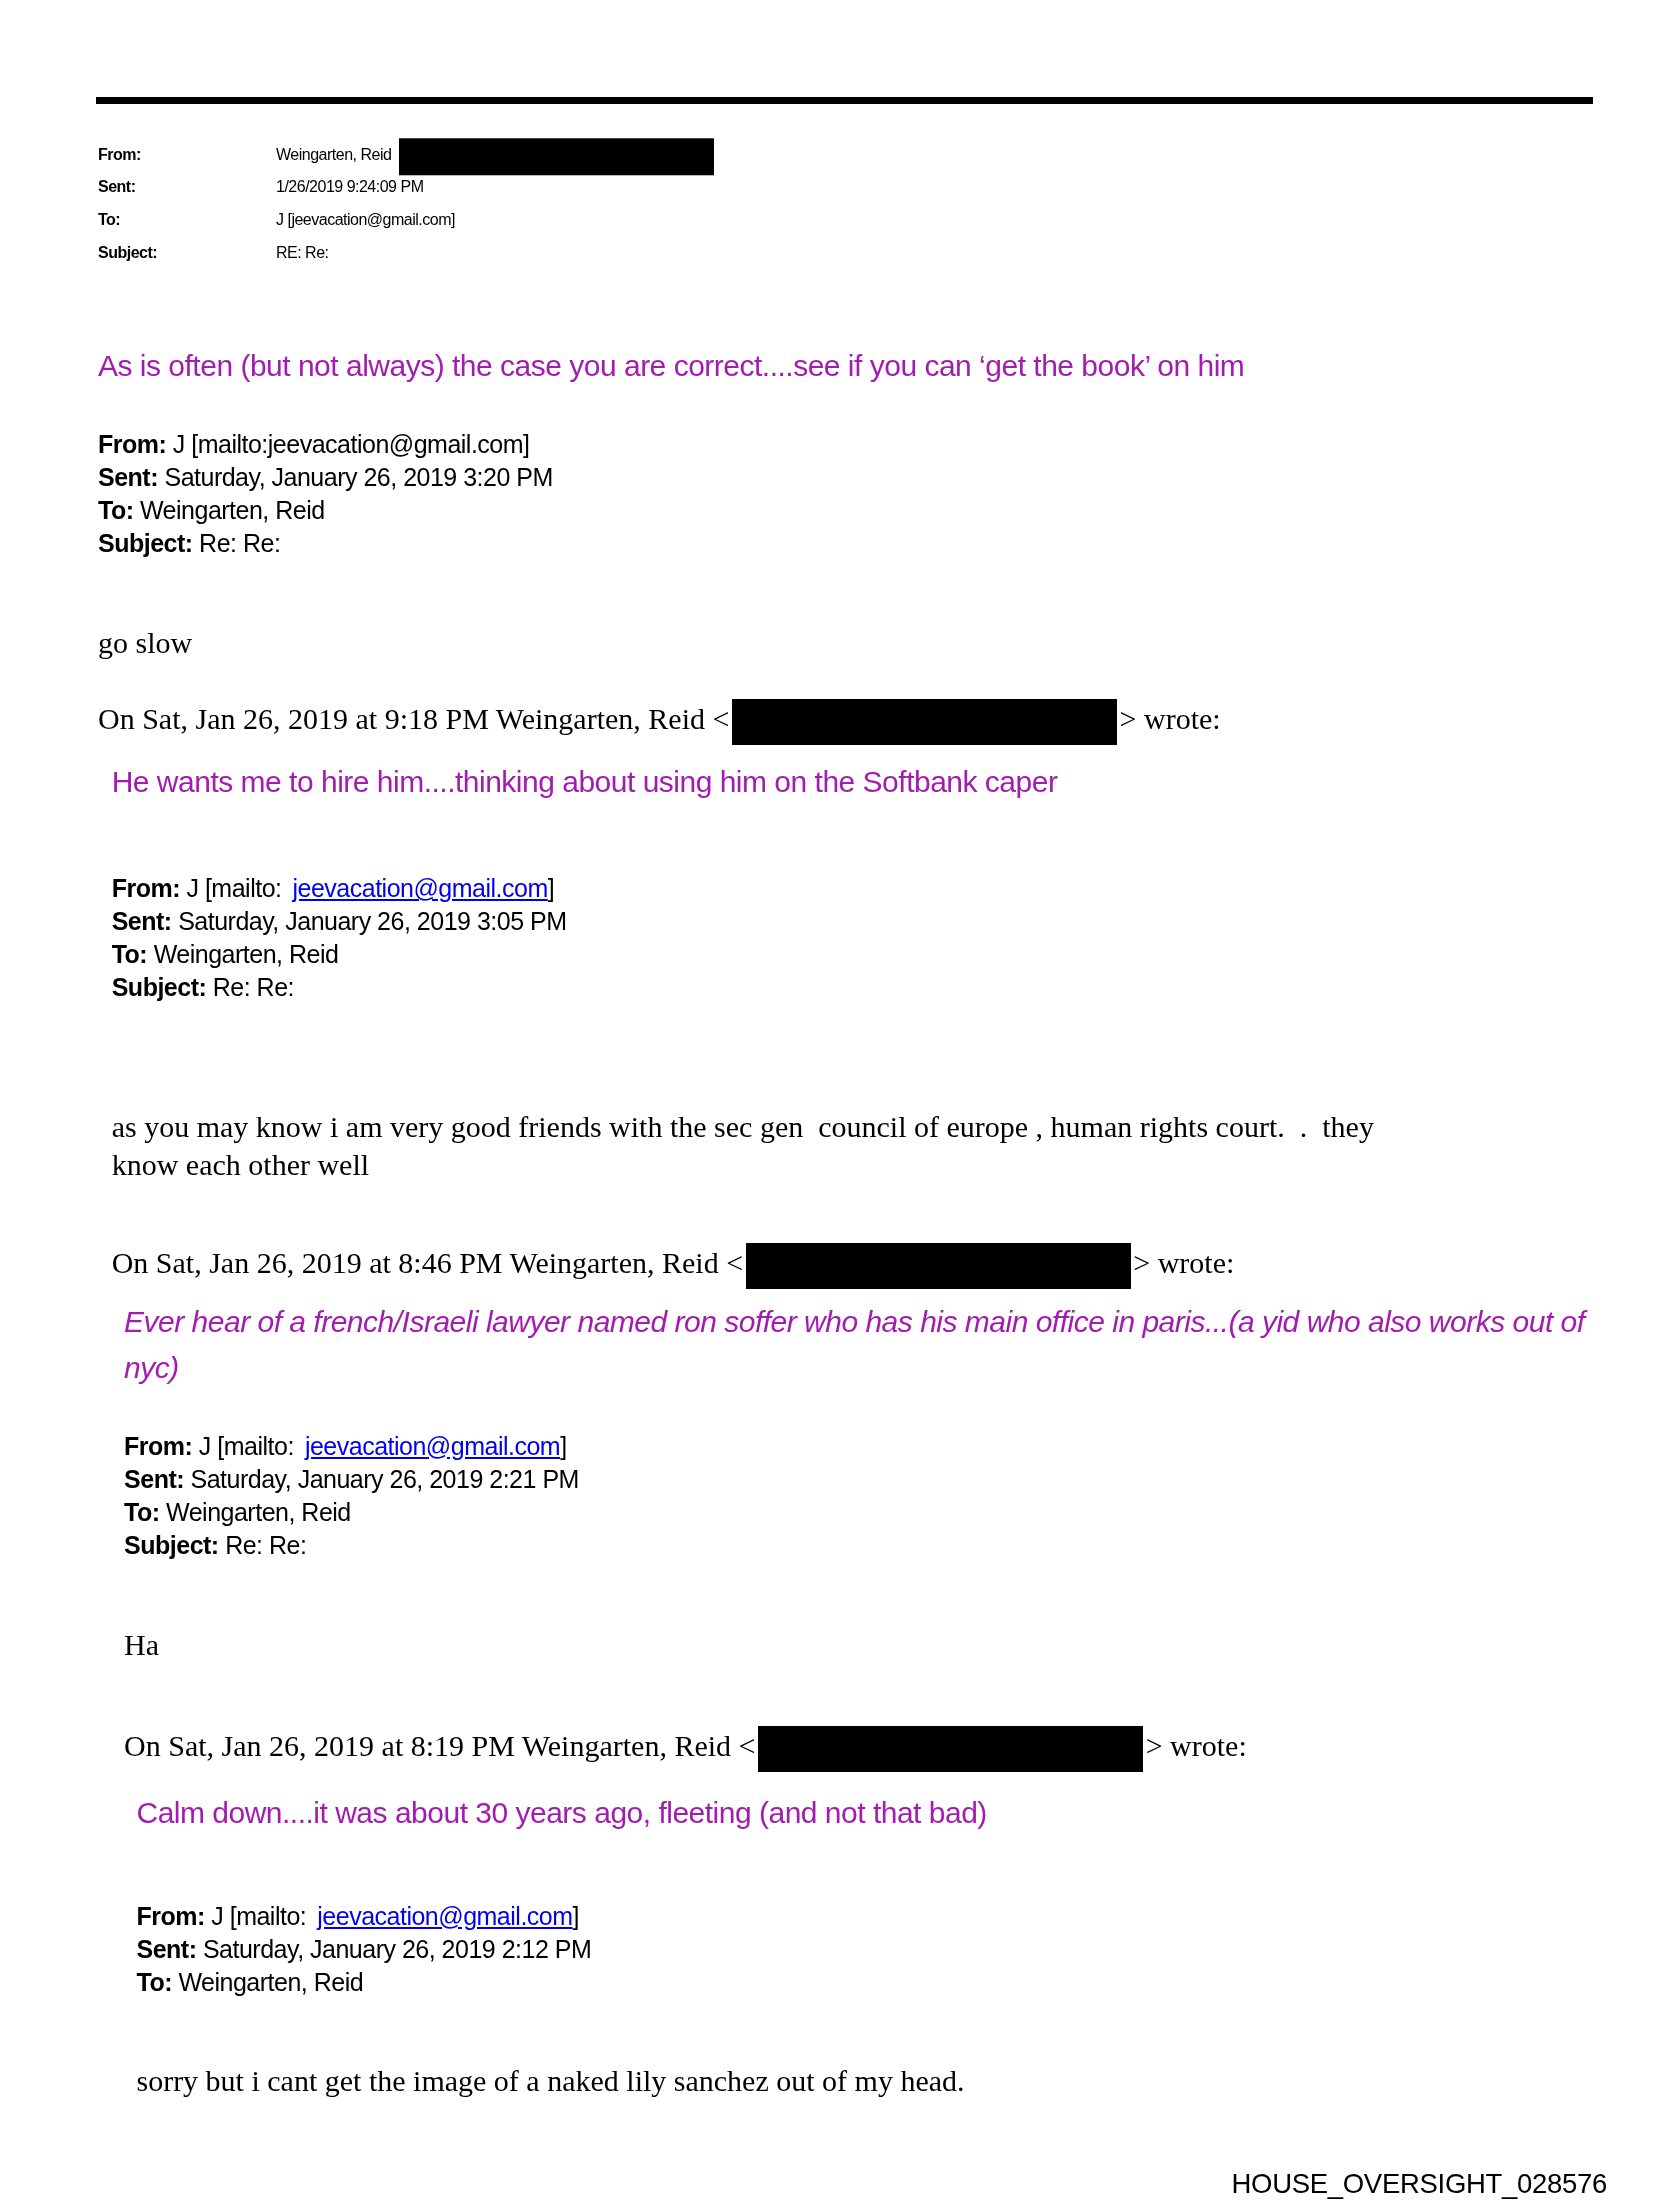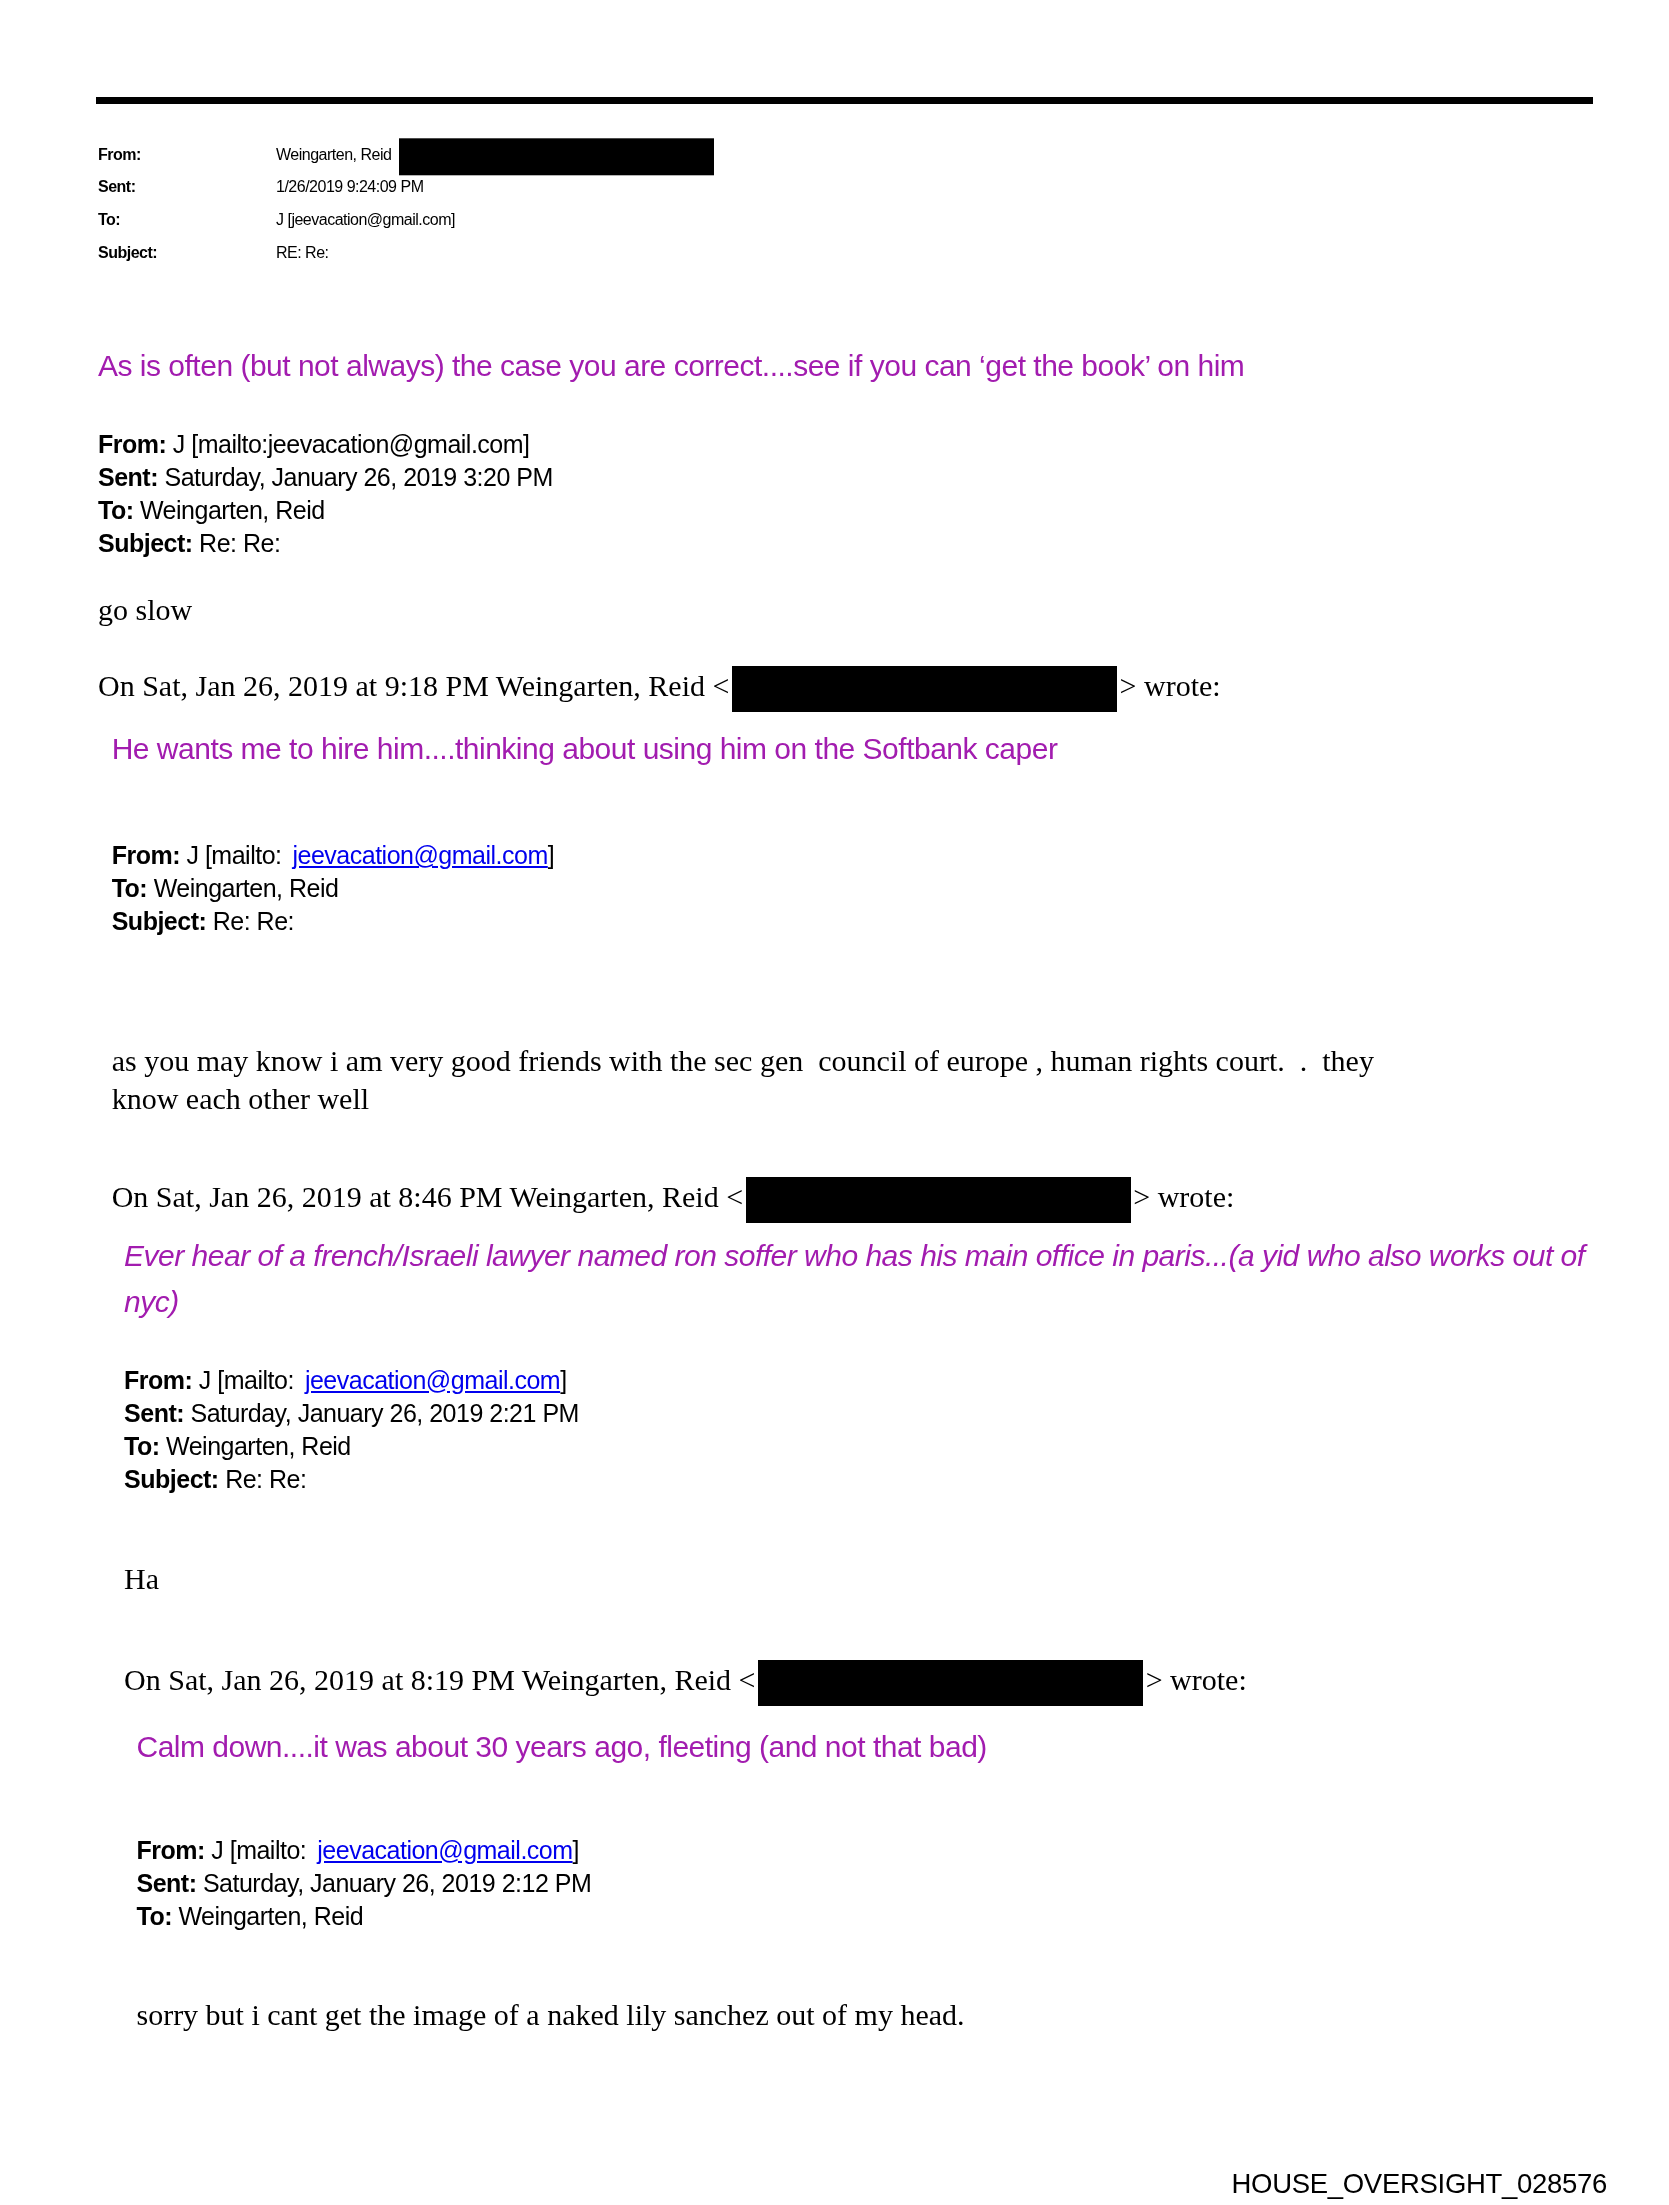--- a/index.html
+++ b/index.html
@@ -36,21 +36,21 @@
   }
   .mail-link { color: #0000EE; text-decoration: underline; cursor: pointer; margin-left: 11px; }
   .redact { display: inline-block; background: #000000; }
   .redact-hdr { width: 315px; height: 37px; vertical-align: middle; margin-left: 7.9px; transform: translateY(1.3px); }
   .redact-attr { width: 385px; height: 46px; vertical-align: middle; margin: 0 2.6px; }
   .lvl1 { padding-left: 13.7px; }
   .lvl2 { padding-left: 12.4px; }
   .lvl3 { padding-left: 12.4px; }
   .mt-b1 { margin-top: 74px; }
   .mt-f1 { margin-top: 39px; }
-  .mt-m1 { margin-top: 31px; }
+  .mt-m1 { margin-top: 64px; }
   .mt-a1 { margin-top: 37px; }
   .mt-b2 { margin-top: 14.4px; }
   .mt-f2 { margin-top: 67px; }
   .mt-m2 { margin-top: 104px; }
   .mt-a2 { margin-top: 59px; }
   .mt-b3 { margin-top: 9.2px; font-style: italic; }
   .mt-f3 { margin-top: 39px; }
   .mt-m3 { margin-top: 64px; }
   .mt-a3 { margin-top: 62px; }
   .mt-b4 { margin-top: 18.3px; }
@@ -99,20 +99,21 @@
     <div class="serif attr mt-a1">
       <span>On Sat, Jan 26, 2019 at 9:18 PM Weingarten, Reid &lt;</span><span class="redact redact-attr"></span><span>&gt; wrote:</span>
     </div>
 
     <div class="lvl1">
 
       <div class="blue mt-b2">He wants me to hire him....thinking about using him on the Softbank caper</div>
 
       <div class="qhdr mt-f2">
         <div><span class="lbl">From:</span> <span>J [mailto:</span><a class="mail-link" href="#">jeevacation@gmail.com</a><span>]</span></div>
+        <div><span class="lbl">Sent:</span> <span>Saturday, January 26, 2019 3:05 PM</span></div>
         <div><span class="lbl">To:</span> <span>Weingarten, Reid</span></div>
         <div><span class="lbl">Subject:</span> <span>Re: Re:</span></div>
       </div>
 
       <div class="serif mt-m2">as you may know i am very good friends with the sec gen  council of europe , human rights court.  .  they
 know each other well</div>
 
       <div class="serif attr mt-a2">
         <span>On Sat, Jan 26, 2019 at 8:46 PM Weingarten, Reid &lt;</span><span class="redact redact-attr"></span><span>&gt; wrote:</span>
       </div>

